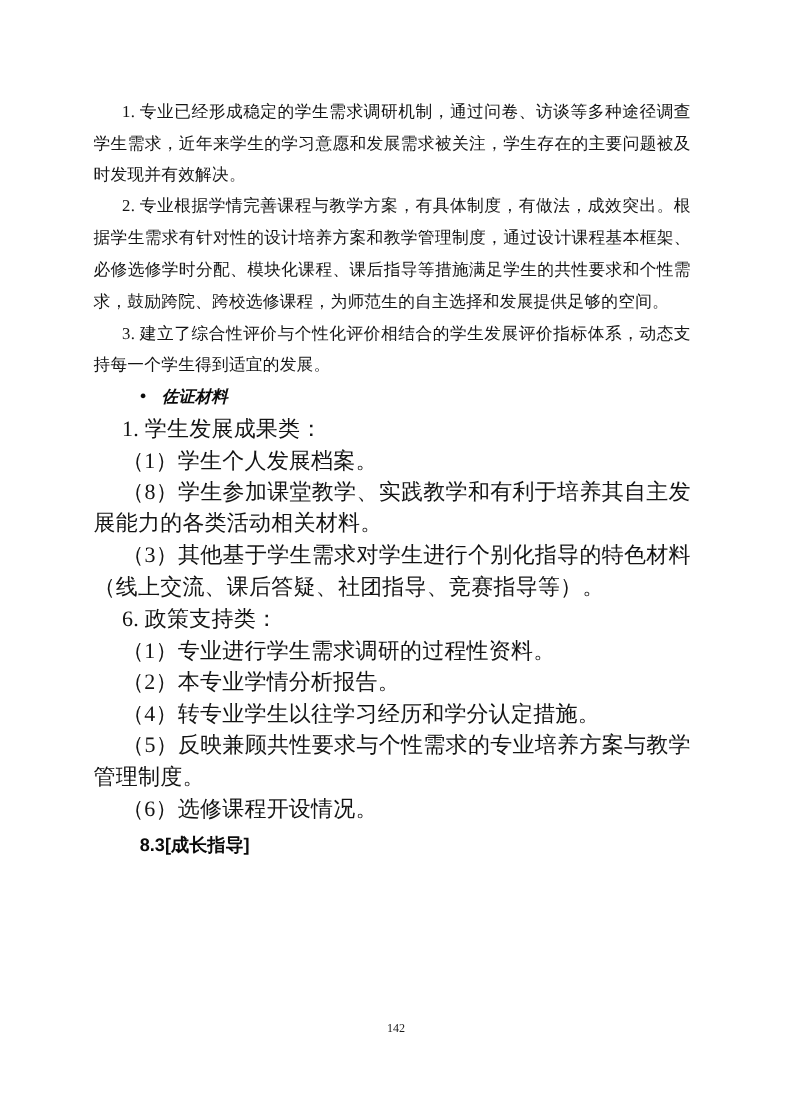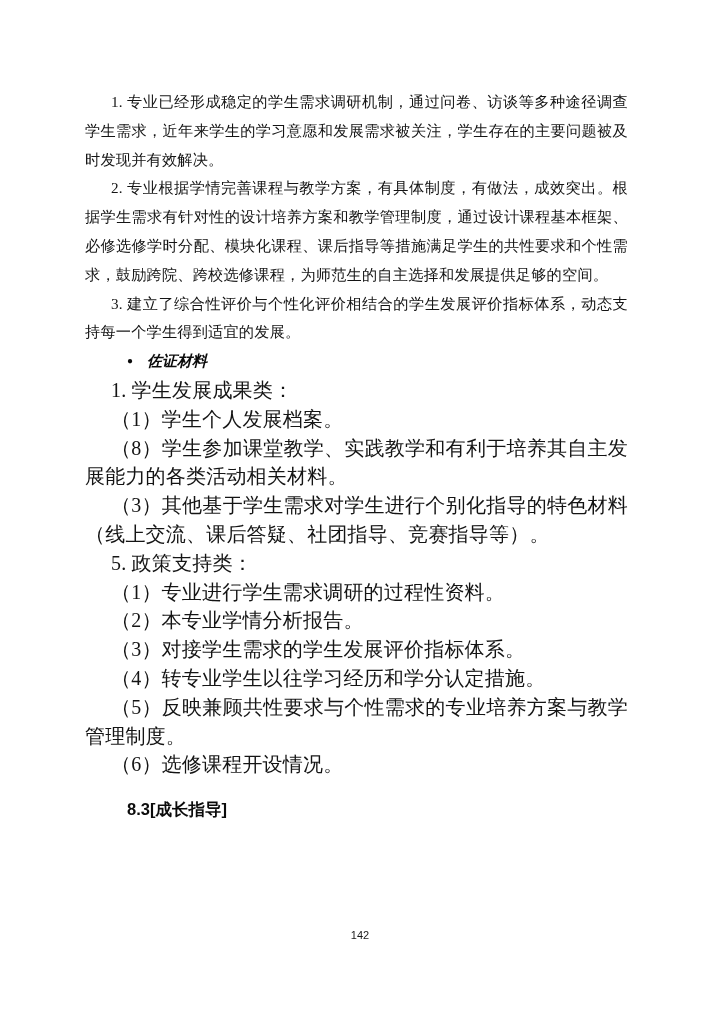--- a/index.html
+++ b/index.html
@@ -43,21 +43,21 @@
     font-style: italic;
   }
   .bullet-glyph {
     display: inline-block;
     font-size: 10px;
     vertical-align: 2px;
     margin-right: 14px;
     color: #0b0b0b;
   }
   .section-heading {
-    margin-top: 14px;
+    margin-top: 3px;
     padding-left: 42px;
     line-height: 33px;
     font-size: 16.5px;
     font-weight: bold;
     font-family: "Liberation Sans", "DejaVu Sans", sans-serif;
     color: #0b0b0b;
   }
   .intro {
     font-size: 15.7px;
     line-height: 32.6px;
@@ -67,21 +67,21 @@
     font-family: "Liberation Sans", "DejaVu Sans", sans-serif;
     color: #0b0b0b;
   }
   .page-number {
     position: absolute;
     top: 929px;
     left: 0;
     width: 100%;
     text-align: center;
     font-size: 11px;
-    font-family: Liberation Sans, sans-serif;
+    font-family: Liberation Serif, serif;
     color: #1a1a1a;
   }
 </style>
 </head>
 <body>
 
 <div class="page">
   <div class="content">
 
     <p class="para">1. 专业已经形成稳定的学生需求调研机制，通过问卷、访谈等多种途径调查学生需求，近年来学生的学习意愿和发展需求被关注，学生存在的主要问题被及时发现并有效解决。</p>
@@ -89,24 +89,23 @@
     <p class="para">3. 建立了综合性评价与个性化评价相结合的学生发展评价指标体系，动态支持每一个学生得到适宜的发展。</p>
 
     <div class="bullet-row">
       <span class="bullet-glyph">●</span><span>佐证材料</span>
     </div>
 
     <p class="item">1. 学生发展成果类：</p>
     <p class="item">（1）学生个人发展档案。</p>
     <p class="item">（8）学生参加课堂教学、实践教学和有利于培养其自主发展能力的各类活动相关材料。</p>
     <p class="item">（3）其他基于学生需求对学生进行个别化指导的特色材料（线上交流、课后答疑、社团指导、竞赛指导等）。</p>
-    <p class="item">5. 政策支持类：</p>
+    <p class="item">6. 政策支持类：</p>
     <p class="item">（1）专业进行学生需求调研的过程性资料。</p>
     <p class="item">（2）本专业学情分析报告。</p>
-    <p class="item">（3）对接学生需求的学生发展评价指标体系。</p>
     <p class="item">（4）转专业学生以往学习经历和学分认定措施。</p>
     <p class="item">（5）反映兼顾共性要求与个性需求的专业培养方案与教学管理制度。</p>
     <p class="item">（6）选修课程开设情况。</p>
 
     <h2 class="section-heading">8.3[成长指导]</h2>
 
 
 
   </div>
 

